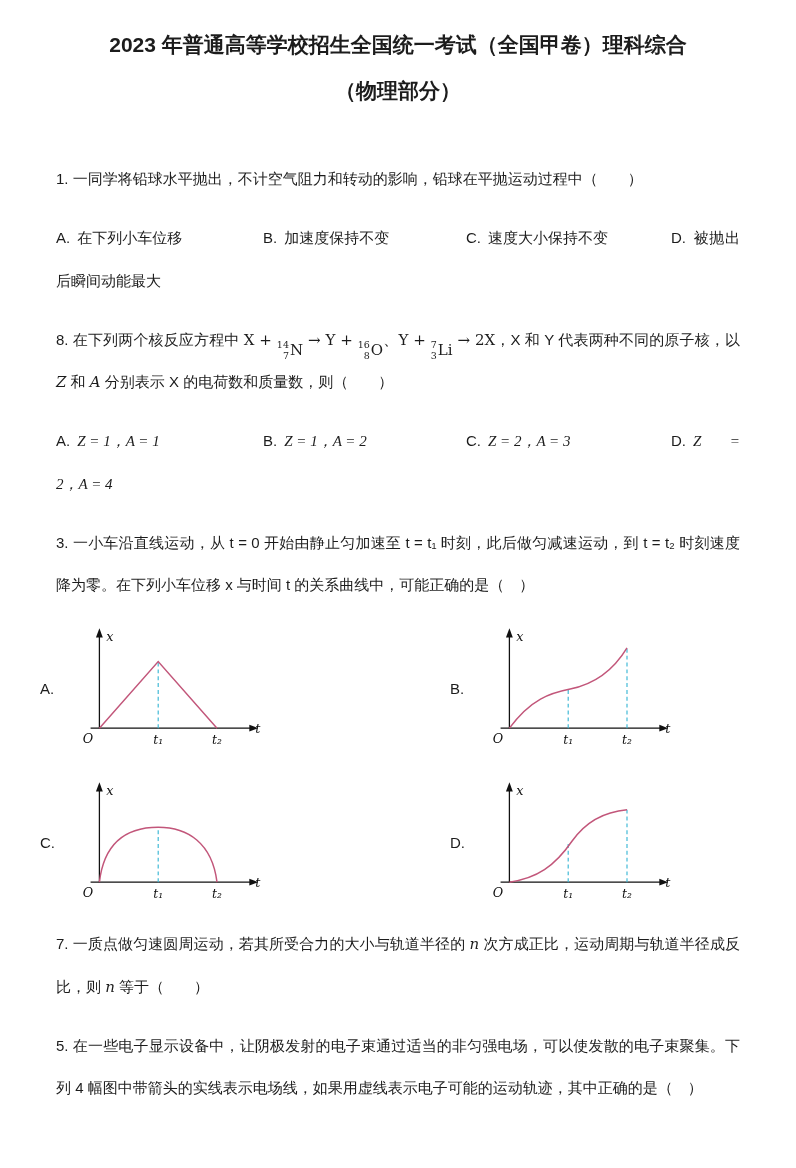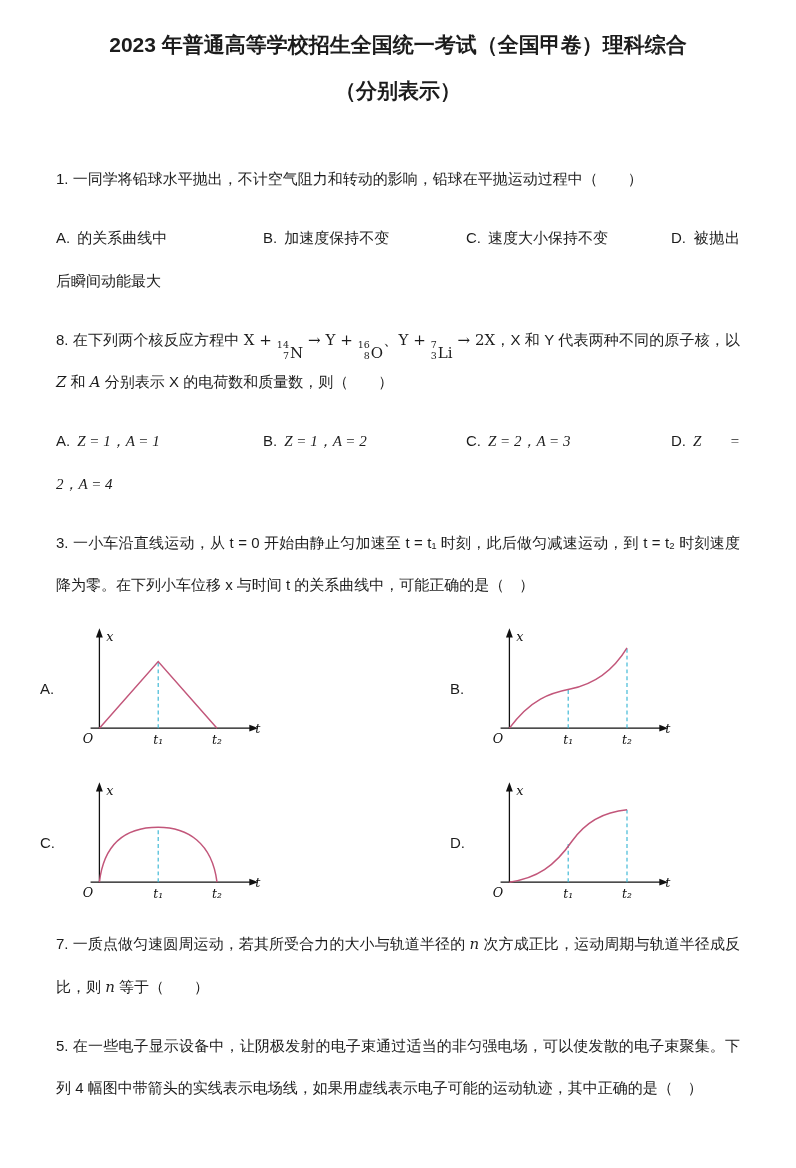--- a/index.html
+++ b/index.html
@@ -12,47 +12,47 @@
   p.line { margin:16px; font-size:15px; line-height:2.85; text-align:justify; }
 
   .opt { display:inline-block; vertical-align:top; }
   .ow-a { width:207px; } .ow-b { width:203px; } .ow-c { width:205px; }
   .opt-label { margin-right:7px; }
 
   .math, .nuc-sym, .ftxt { font-family:"DejaVu Serif","Liberation Serif",serif; }
   .var  { font-family:"DejaVu Serif","Liberation Serif",serif; font-style:italic; }
   .mval { font-family:Liberation Serif, serif; font-style:italic; }
 
-  .nuc { display:inline-flex; align-items:flex-end; line-height:1; vertical-align:-3px; }
+  .nuc { display:inline-flex; align-items:center; line-height:1; vertical-align:-3px; }
   .nuc-s { display:inline-flex; flex-direction:column; align-items:flex-end; font-size:9.5px; line-height:1.15; margin-right:1px; font-style:normal; }
 
   .graphs { display:grid; grid-template-columns:410px 1fr; row-gap:24px; margin:8px 0 10px; }
   .graph-cell { display:flex; align-items:center; gap:4px; }
   .graph-label { font-size:15px; width:26px; flex:0 0 26px; }
 
   .axis { stroke:#111; stroke-width:1.3; }
   .axis-arrow { fill:#111; }
   .guide { stroke-width:1.2; stroke-dasharray:4 3; fill:none; }
   .curve { fill:none; stroke-width:1.5; }
   .axis-label { font-family:"DejaVu Serif","Liberation Serif",serif; font-style:italic; font-size:13px; fill:#111; }
   .tick-label { font-family:"DejaVu Serif","Liberation Serif",serif; font-style:italic; font-size:12.5px; fill:#111; }
 </style>
 </head>
 <body>
 
 <div class="page">
 
   <div class="title-block">
     <div class="title-line">2023 年普通高等学校招生全国统一考试（全国甲卷）理科综合</div>
-    <div class="title-line">（分别表示）</div>
+    <div class="title-line">（物理部分）</div>
   </div>
 
   <div>
     <p class="line">1. 一同学将铅球水平抛出，不计空气阻力和转动的影响，铅球在平抛运动过程中（　　）</p>
-    <p class="line"><span class="opt ow-a"><span class="opt-label">A.</span><span>的关系曲线中</span></span><span class="opt ow-b"><span class="opt-label">B.</span><span>加速度保持不变</span></span><span class="opt ow-c"><span class="opt-label">C.</span><span>速度大小保持不变</span></span><span><span class="opt-label">D.</span><span>被抛出后瞬间动能最大</span></span></p>
+    <p class="line"><span class="opt ow-a"><span class="opt-label">A.</span><span>在下列小车位移</span></span><span class="opt ow-b"><span class="opt-label">B.</span><span>加速度保持不变</span></span><span class="opt ow-c"><span class="opt-label">C.</span><span>速度大小保持不变</span></span><span><span class="opt-label">D.</span><span>被抛出后瞬间动能最大</span></span></p>
   </div>
 
   <div>
     <p class="line"><span>8. 在下列两个核反应方程中 </span><span class="math"><span class="ftxt">X + </span><span class="nuc">
             <span class="nuc-s">
               <span>14</span>
               <span>7</span>
             </span>
             <span class="nuc-sym">N</span>
           </span><span class="ftxt"> → Y + </span><span class="nuc">

